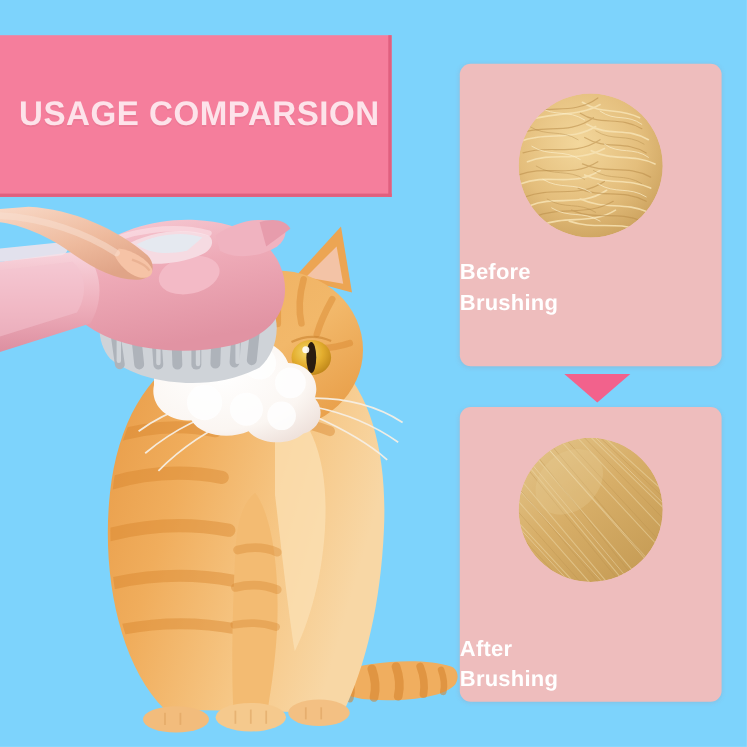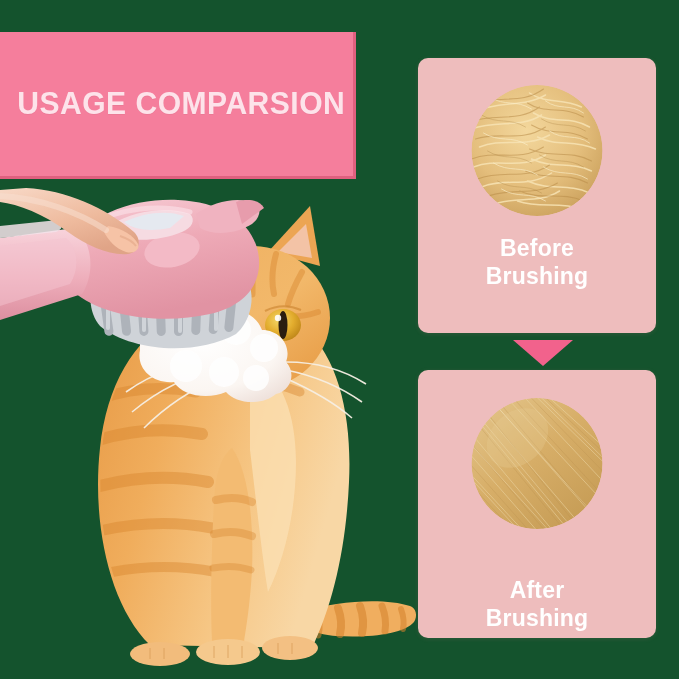--- a/index.html
+++ b/index.html
@@ -9,21 +9,21 @@
   body {
     width: 679px;
     height: 679px;
     overflow: hidden;
     font-family: "Liberation Sans", sans-serif;
   }
   #stage {
     position: relative;
     width: 679px;
     height: 679px;
-    background: #14532d;
+    background: #7dd3fc;
     overflow: hidden;
   }
 
   
   #title-banner {
     position: absolute;
     left: -6px;
     top: 32px;
     width: 362px;
     height: 147px;
@@ -70,24 +70,23 @@
   }
   #fur-before { top: 27px; }
   #fur-after  { top: 28px; }
 
   .fur-svg { display: block; width: 100%; height: 100%; }
 
   .card-label {
     position: absolute;
     left: 0;
     width: 100%;
-    text-align: center;
     color: #ffffff;
     font-weight: 700;
-    font-size: 23px;
+    font-size: 20px;
     line-height: 28px;
     letter-spacing: 0.2px;
   }
   #label-before { top: 176px; }
   #label-after  { top: 177px; margin-top: 29px; }
 
   
   #arrow-down {
     position: absolute;
     left: 513px;

